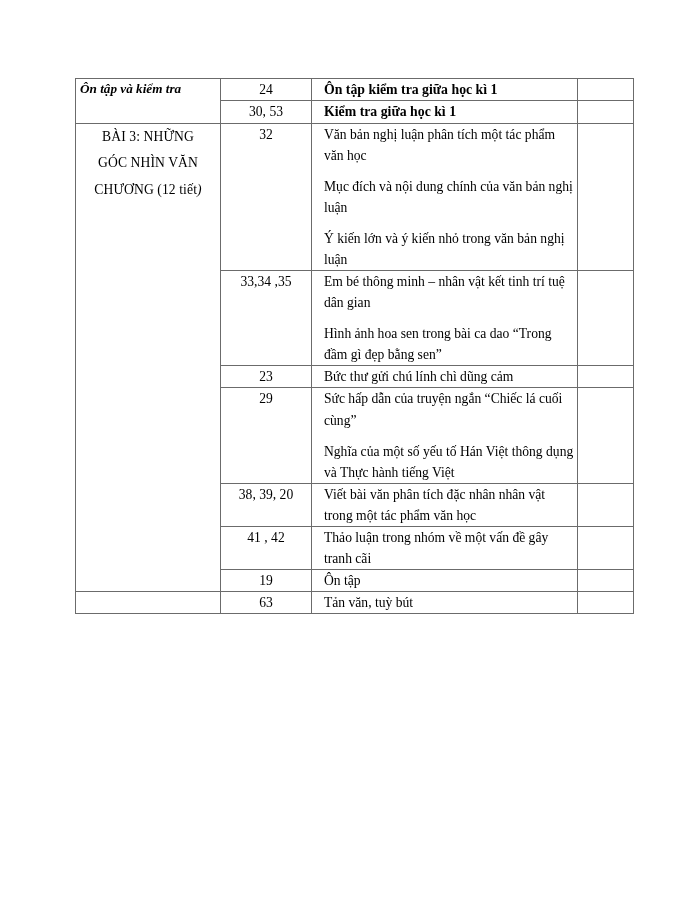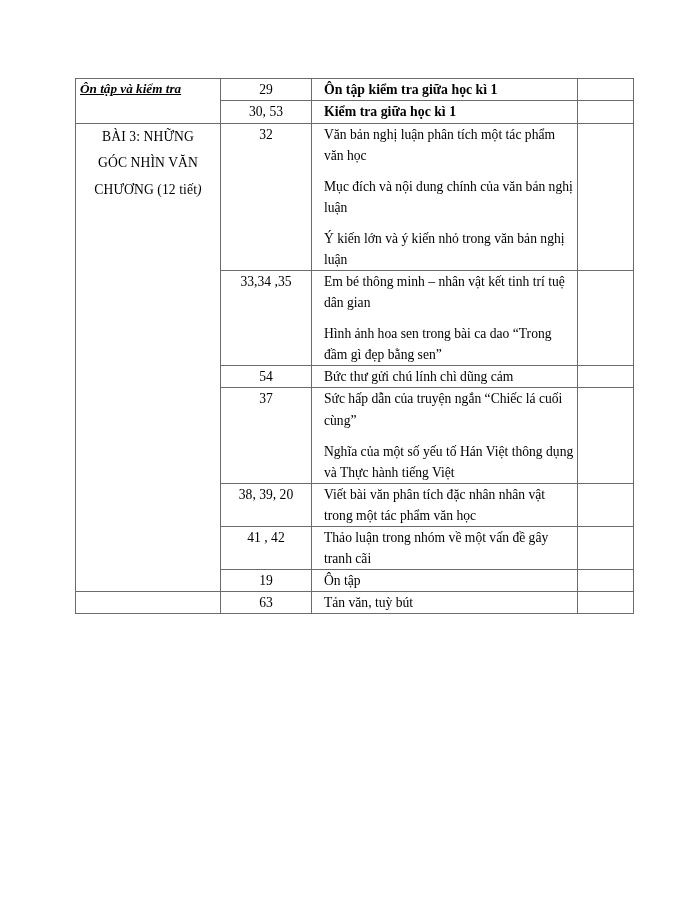--- a/index.html
+++ b/index.html
@@ -59,21 +59,20 @@
   .unit-italic {
     font-style: italic;
     font-weight: bold;
     font-size: 13.2px;
     line-height: 1.5;
     text-align: left;
     padding-left: 4px;
   }
   .cell-unit.top-align {
     vertical-align: top;
-    text-decoration: underline;
   }
   .unit-bold {
     font-weight: normal;
     font-size: 13.6px;
     line-height: 1.95;
     letter-spacing: 0.1px;
   }
   .unit-bold .paren-italic {
     font-style: italic;
   }
@@ -122,21 +121,21 @@
           <col class="c3">
           <col class="c4">
       </colgroup>
       <tbody>
 
         <tr>
           <td class="cell-unit top-align" rowspan="2">
             <div class="unit-italic">Ôn tập và kiểm tra</div>
           </td>
           <td class="cell-num">
-            <span>29</span>
+            <span>24</span>
           </td>
           <td class="cell-content bold">
             <p>Ôn tập kiểm tra giữa học kì 1</p>
           </td>
           <td class="cell-note"></td>
         </tr>
 
         <tr>
           <td class="cell-num">
             <span>30, 53</span>
@@ -172,31 +171,31 @@
           </td>
           <td class="cell-content">
             <p>Em bé thông minh – nhân vật kết tinh trí tuệ dân gian</p>
             <p>Hình ảnh hoa sen trong bài ca dao “Trong đầm gì đẹp bằng sen”</p>
           </td>
           <td class="cell-note"></td>
         </tr>
 
         <tr>
           <td class="cell-num">
-            <span>54</span>
+            <span>23</span>
           </td>
           <td class="cell-content">
             <p>Bức thư gửi chú lính chì dũng cảm</p>
           </td>
           <td class="cell-note"></td>
         </tr>
 
         <tr>
           <td class="cell-num">
-            <span>37</span>
+            <span>29</span>
           </td>
           <td class="cell-content">
             <p>Sức hấp dẫn của truyện ngắn “Chiếc lá cuối cùng”</p>
             <p>Nghĩa của một số yếu tố Hán Việt thông dụng và Thực hành tiếng Việt</p>
           </td>
           <td class="cell-note"></td>
         </tr>
 
         <tr>
           <td class="cell-num">

